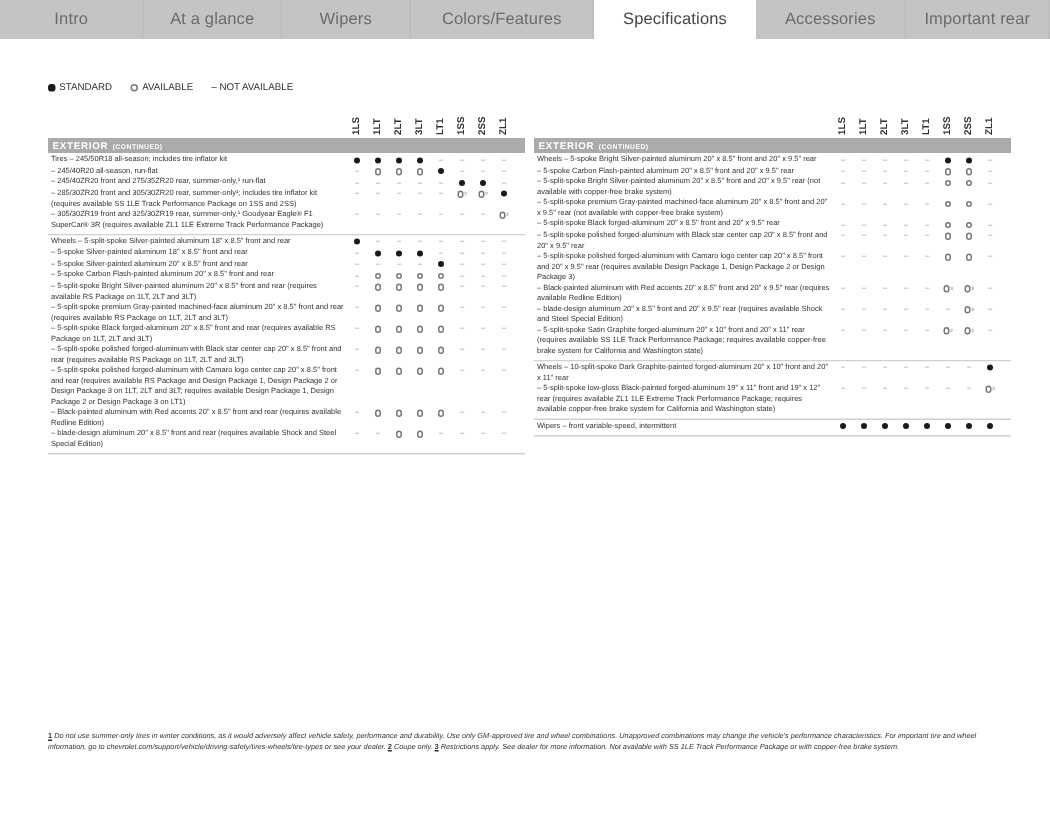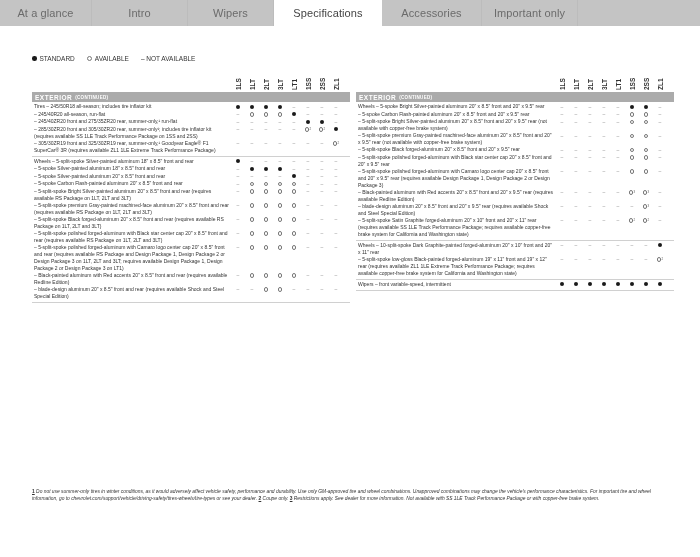--- a/index.html
+++ b/index.html
@@ -34,26 +34,27 @@
   .mark .ring { width: 4.5px; height: 4.5px; }
   .mark sup { font-size: 3px; color: #666; margin-left: 0.3px; vertical-align: top; }
 
   .footnote { position: absolute; left: 32px; top: 488px; width: 640px; font-size: 4.9px; line-height: 7px; font-style: italic; color: #333; }
   .footnote u { font-style: normal; font-weight: bold; }
 </style>
 </head>
 <body>
 
 <div class="tabbar" id="tabbar">
+    <div class="tab" style="width: 96px;">Intro</div>
     <div class="tab" style="width: 92px;">At a glance</div>
-    <div class="tab" style="width: 96px;">Intro</div>
     <div class="tab" style="width: 86px;">Wipers</div>
+    <div class="tab" style="width: 122px;">Colors/Features</div>
     <div class="tab active" style="width: 108px;">Specifications</div>
     <div class="tab" style="width: 100px;">Accessories</div>
-    <div class="tab" style="width: 96px;">Important only</div>
+    <div class="tab" style="width: 96px;">Important rear</div>
   </div>
 
 <div class="legend">
   <span>
       <i class="dot"></i>
       <b style="font-weight:normal">STANDARD</b>
     </span>
   <span>
       <i class="ring"></i>
       <b style="font-weight:normal">AVAILABLE</b>

